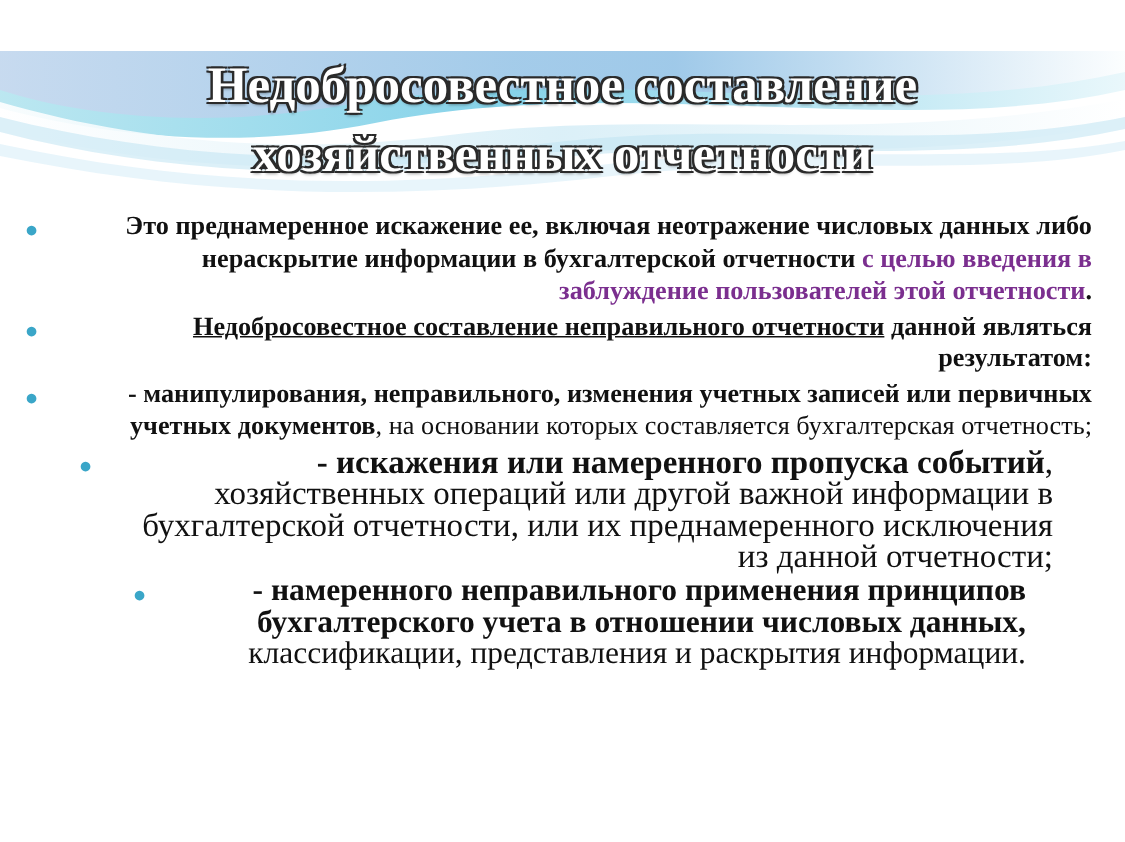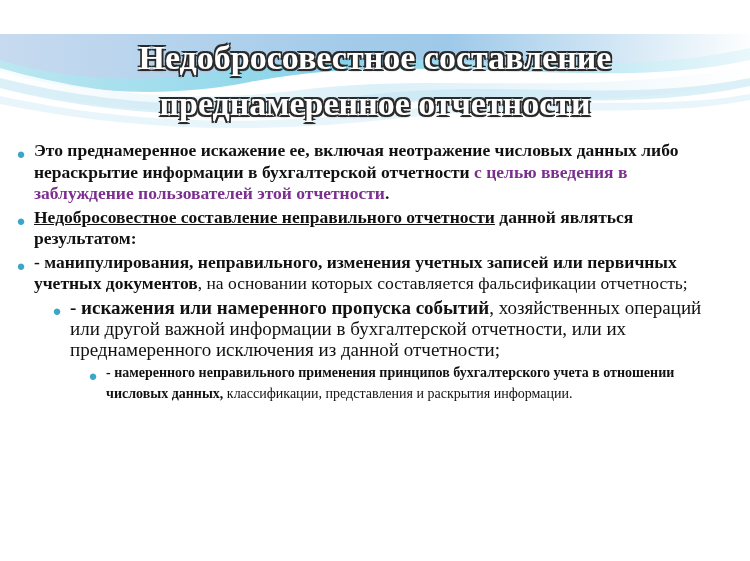--- a/index.html
+++ b/index.html
@@ -83,25 +83,25 @@
     line-height: 15px;
   }
   .bullet-dot.indent1 { width: 26px; margin-left: 36px; }
   .bullet-dot.indent2 { width: 26px; margin-left: 72px; }
 
   .bullet-text {
     flex: 1 1 auto;
     font-size: 17.5px;
     line-height: 21.5px;
     color: #111111;
-    text-align: left;
+    text-align: right;
   }
   .bullet-text.lvl1 { padding-right: 14px; }
-  .bullet-text.lvl2 { padding-right: 40px; font-size: 19px; line-height: 21px;}
-  .bullet-text.lvl3 { padding-right: 58px; font-size: 14px; line-height: 21px;}
+  .bullet-text.lvl2 { padding-right: 40px; font-size: 22px; line-height: 21px;}
+  .bullet-text.lvl3 { padding-right: 58px; font-size: 21px; line-height: 21px;}
 
   .b { font-weight: bold; }
   .u { text-decoration: underline; }
   .accent-purple { color: #7b2f8f; font-weight: bold; }
   .normal { font-weight: normal; }
 </style>
 </head>
 <body>
 
 <div class="slide">
@@ -128,35 +128,35 @@
       <path d="M0,0 L750,0 L750,26 C600,60 420,14 250,48 C150,68 60,54 0,38 Z" fill="url(#g1)" opacity="0.95"></path>
       <path d="M0,0 L750,0 L750,14 C580,52 400,6 230,36 C140,52 55,44 0,26 Z" fill="url(#g2)" opacity="0.85"></path>
       <path d="M0,34 C90,60 190,70 300,56 C440,38 580,64 750,32 L750,48 C590,80 450,56 310,72 C200,84 90,76 0,52 Z" fill="url(#g3)" opacity="0.9"></path>
       <path d="M0,44 C110,72 230,78 360,62 C500,44 620,70 750,44 L750,52 C620,80 500,56 365,72 C232,88 108,82 0,54 Z" fill="#bfe4f2" opacity="0.55"></path>
       <path d="M0,62 C140,92 260,92 400,76 C540,60 650,78 750,60 L750,66 C650,86 540,68 402,84 C262,100 138,98 0,70 Z" fill="#d9eef8" opacity="0.6"></path>
     </svg>
   </div>
 
   <div class="title-wrap">
     <div class="title-line">Недобросовестное составление</div>
-    <div class="title-line second">преднамеренное отчетности</div>
+    <div class="title-line second">хозяйственных отчетности</div>
   </div>
 
   <div class="content" id="body-list">
       <div class="bullet-block">
         <div class="bullet-dot" style="color: rgb(58, 166, 200);">●</div>
         <div class="bullet-text lvl1"><span class="b">Это преднамеренное искажение ее, включая неотражение числовых данных либо нераскрытие информации в бухгалтерской отчетности </span><span class="accent-purple" style="color: rgb(123, 47, 143);">с целью введения в заблуждение пользователей этой отчетности</span><span class="b">.</span></div>
       </div>
       <div class="bullet-block">
         <div class="bullet-dot" style="color: rgb(58, 166, 200);">●</div>
         <div class="bullet-text lvl1"><span class="b u">Недобросовестное составление неправильного отчетности</span><span class="b"> данной являться результатом:</span></div>
       </div>
       <div class="bullet-block">
         <div class="bullet-dot" style="color: rgb(58, 166, 200);">●</div>
-        <div class="bullet-text lvl1"><span class="b"> - манипулирования, неправильного, изменения учетных записей или первичных учетных документов</span><span class="normal">, на основании которых составляется фальсификации отчетность;</span></div>
+        <div class="bullet-text lvl1"><span class="b"> - манипулирования, неправильного, изменения учетных записей или первичных учетных документов</span><span class="normal">, на основании которых составляется бухгалтерская отчетность;</span></div>
       </div>
       <div class="bullet-block">
         <div class="bullet-dot indent1" style="color: rgb(58, 166, 200);">●</div>
         <div class="bullet-text lvl2"><span class="b">- искажения или намеренного пропуска событий</span><span class="normal">, хозяйственных операций или другой важной информации в бухгалтерской отчетности, или их преднамеренного исключения из данной отчетности;</span></div>
       </div>
       <div class="bullet-block">
         <div class="bullet-dot indent2" style="color: rgb(58, 166, 200);">●</div>
         <div class="bullet-text lvl3"><span class="b">- намеренного неправильного применения принципов бухгалтерского учета в отношении числовых данных,</span><span class="normal"> классификации, представления и раскрытия информации.</span></div>
       </div>
     </div>

